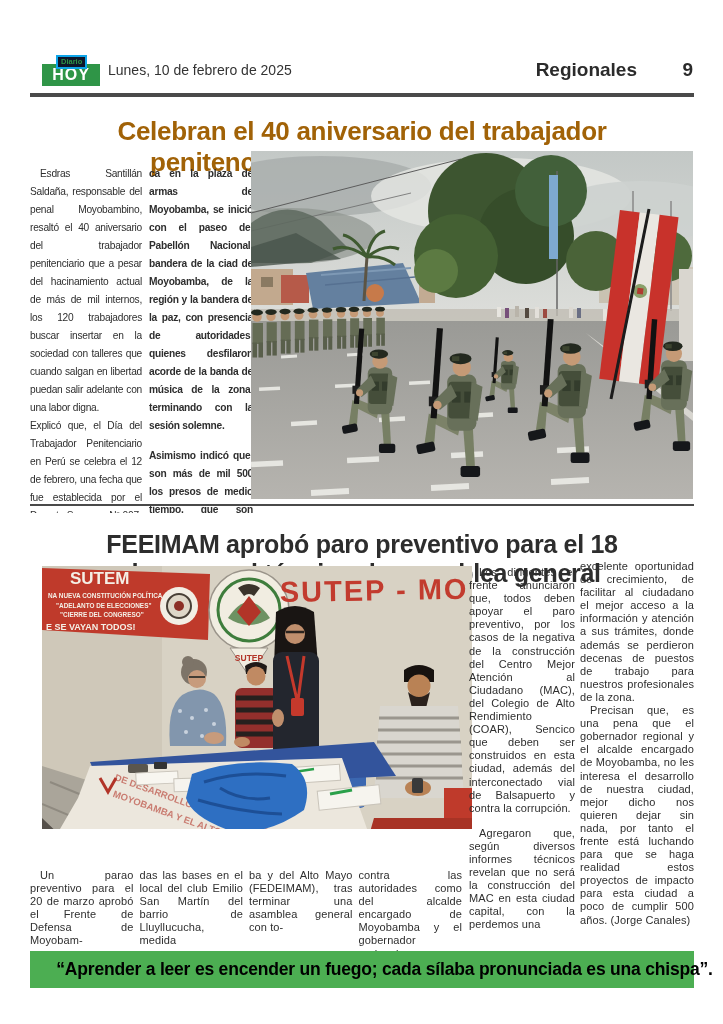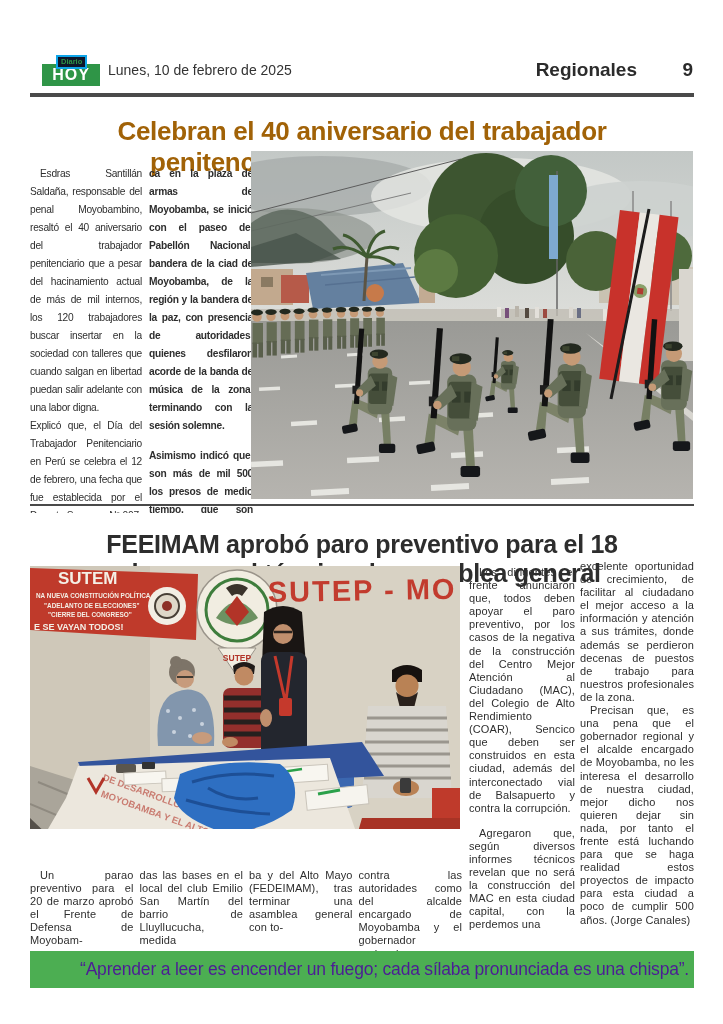--- a/index.html
+++ b/index.html
@@ -21,28 +21,28 @@
 
   .body-sm{font-size:10.2px;line-height:18px;letter-spacing:-0.25px;text-align:justify;color:#2e2e2e;margin-top:13px;}
   .body-md{font-size:11px;line-height:13.1px;letter-spacing:0.1px;text-align:justify;color:#2e2e2e;}
   .body-sm p,.body-md p{margin:0;}
   .ind{text-indent:10px;}
   .gap{margin-top:12px !important;}
 
   .a1col1{position:absolute;left:30px;top:152px;width:112px;height:348px;overflow:hidden;}
   .a1col2{position:absolute;left:149px;top:152px;width:104px;height:348px;overflow:hidden;font-weight:bold;}
   .photo1{position:absolute;left:251px;top:151px;width:442px;height:348px;overflow:hidden;}
-  .photo2{position:absolute;left:30px;top:566px;width:430px;height:263px;overflow:hidden;text-align:center;}
+  .photo2{position:absolute;left:42px;top:566px;width:430px;height:263px;overflow:hidden;text-align:center;}
   .aR1{position:absolute;left:469px;top:566px;width:106px;height:390px;overflow:hidden;}
   .aR2{position:absolute;left:580px;top:560px;width:114px;height:397px;overflow:hidden;}
   .bcols{position:absolute;left:30px;top:869px;width:432px;height:82px;display:flex;gap:6px;overflow:hidden;}
   .bcols .bc{flex:1;}
 
   .banner{position:absolute;left:30px;top:951px;width:664px;height:37px;background:#4cae52;display:flex;align-items:center;justify-content:center;}
-  .banner span{color:#4c1d95;font-weight:normal;font-size:17.5px;letter-spacing:-0.2px;white-space:nowrap;margin-left:45px;}
+  .banner span{color:#000000;font-weight:bold;font-size:17.5px;letter-spacing:-0.2px;white-space:nowrap;margin-left:45px;}
 
   figure{margin:0;}
   svg{display:block;}
 </style>
 </head>
 <body>
 
 <div class="page">
 
   <div class="logo">

